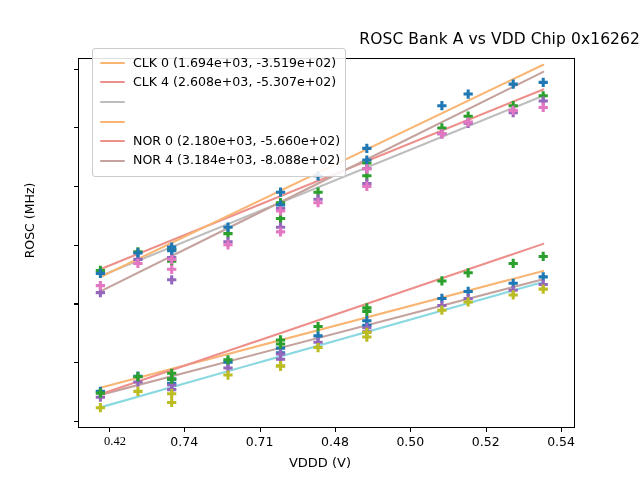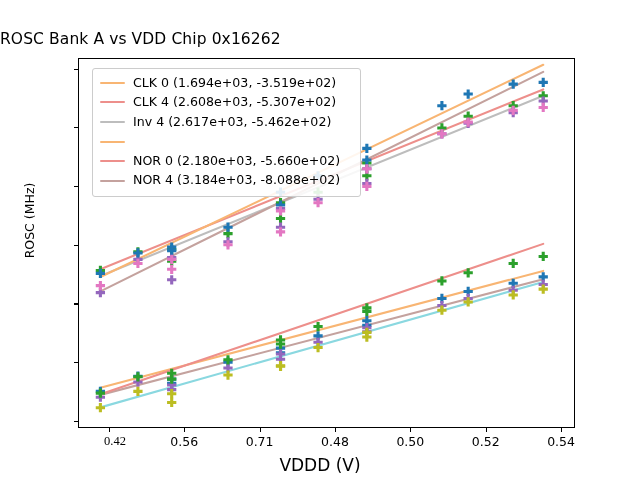--- a/index.html
+++ b/index.html
@@ -1,33 +1,33 @@
 <!DOCTYPE html>
 <html><head>
 <meta charset="utf-8">
 <style>
   html,body{margin:0;padding:0;background:#ffffff;}
   body{width:640px;height:480px;overflow:hidden;
        font-family:"DejaVu Sans","Liberation Sans",sans-serif;}
   #fig{position:relative;width:640px;height:480px;background:#ffffff;}
-  #title{position:absolute;left:0;top:30px;width:640px;text-align:left;
+  #title{position:absolute;left:0;top:30px;width:640px;text-align:right;
          font-size:15.5px;color:#000;letter-spacing:0.1px;}
   #plot{position:absolute;left:78px;top:58px;width:497px;height:370px;
         border:1.05px solid #000;box-sizing:border-box;background:#fff;overflow:hidden;}
   #svgwrap{position:absolute;left:0;top:0;width:100%;height:100%;}
   .ytickmark{position:absolute;width:4px;height:1.05px;background:#000;}
   .xtick{position:absolute;top:434px;transform:translateX(-50%);
          font-size:12.5px;color:#000;white-space:nowrap;}
   .xtickmark{position:absolute;width:1.05px;height:4px;background:#000;}
   #xlabel{position:absolute;left:0;top:455px;width:640px;text-align:center;
-          font-size:17px;color:#000;}
+          font-size:13px;color:#000;}
   #ylabel{position:absolute;left:-41px;top:213px;width:140px;text-align:center;
           font-size:12.5px;color:#000;transform:rotate(-90deg);transform-origin:center;}
-  #legend{position:absolute;left:92px;top:68px;background:rgba(255,255,255,0.88);
-          border:1px solid #cccccc;border-radius:3px;padding:4px 20px 5px 6px;
+  #legend{position:absolute;left:92px;top:48px;background:rgba(255,255,255,0.88);
+          border:1px solid #cccccc;border-radius:3px;padding:4px 5px 5px 6px;
           box-sizing:border-box;z-index:5;}
   .lgrow{display:flex;align-items:center;height:19.6px;}
   .lgline{width:25px;height:2.1px;border-radius:1px;flex:0 0 auto;margin:0 8px 0 1px;}
   .lgtxt{font-size:12.6px;color:#000;white-space:nowrap;line-height:1;}
 </style>
 </head>
 <body>
 
 <div id="fig">
 
@@ -179,21 +179,21 @@
       <div class="ytickmark" style="top: 362.222px; left: 74px;"></div>
       <div class="ytickmark" style="top: 303.492px; left: 74px;"></div>
       <div class="ytickmark" style="top: 244.762px; left: 74px;"></div>
       <div class="ytickmark" style="top: 186.032px; left: 74px;"></div>
       <div class="ytickmark" style="top: 127.302px; left: 74px;"></div>
       <div class="ytickmark" style="top: 68.5714px; left: 74px;"></div>
     </div>
   <div id="xtickgroup">
       <div class="xtick" style="left: 115px; font-family: Liberation Serif, serif;">0.42</div>
       <div class="xtickmark" style="left: 108.898px; top: 428px;"></div>
-      <div class="xtick" style="left: 184.258px;">0.56</div>
+      <div class="xtick" style="left: 184.258px;">0.74</div>
       <div class="xtickmark" style="left: 184.258px; top: 428px;"></div>
       <div class="xtick" style="left: 259.618px;">0.71</div>
       <div class="xtickmark" style="left: 259.618px; top: 428px;"></div>
       <div class="xtick" style="left: 334.978px;">0.48</div>
       <div class="xtickmark" style="left: 334.978px; top: 428px;"></div>
       <div class="xtick" style="left: 410.338px;">0.50</div>
       <div class="xtickmark" style="left: 410.338px; top: 428px;"></div>
       <div class="xtick" style="left: 485.698px;">0.52</div>
       <div class="xtickmark" style="left: 485.698px; top: 428px;"></div>
       <div class="xtick" style="left: 561.058px;">0.54</div>
@@ -207,21 +207,20 @@
       <div class="lgrow">
         <span class="lgline" style="background: rgb(248, 181, 115);"></span>
         <span class="lgtxt">CLK 0 (1.694e+03, -3.519e+02)</span>
       </div>
       <div class="lgrow">
         <span class="lgline" style="background: rgb(237, 143, 139);"></span>
         <span class="lgtxt">CLK 4 (2.608e+03, -5.307e+02)</span>
       </div>
       <div class="lgrow">
         <span class="lgline" style="background: rgb(189, 189, 189);"></span>
-        <span class="lgtxt">Inv 4 (2.617e+03, -5.462e+02)</span>
       </div>
       <div class="lgrow">
         <span class="lgline" style="background: rgb(248, 181, 115);"></span>
       </div>
       <div class="lgrow">
         <span class="lgline" style="background: rgb(237, 143, 139);"></span>
         <span class="lgtxt">NOR 0 (2.180e+03, -5.660e+02)</span>
       </div>
       <div class="lgrow">
         <span class="lgline" style="background: rgb(196, 162, 158);"></span>

